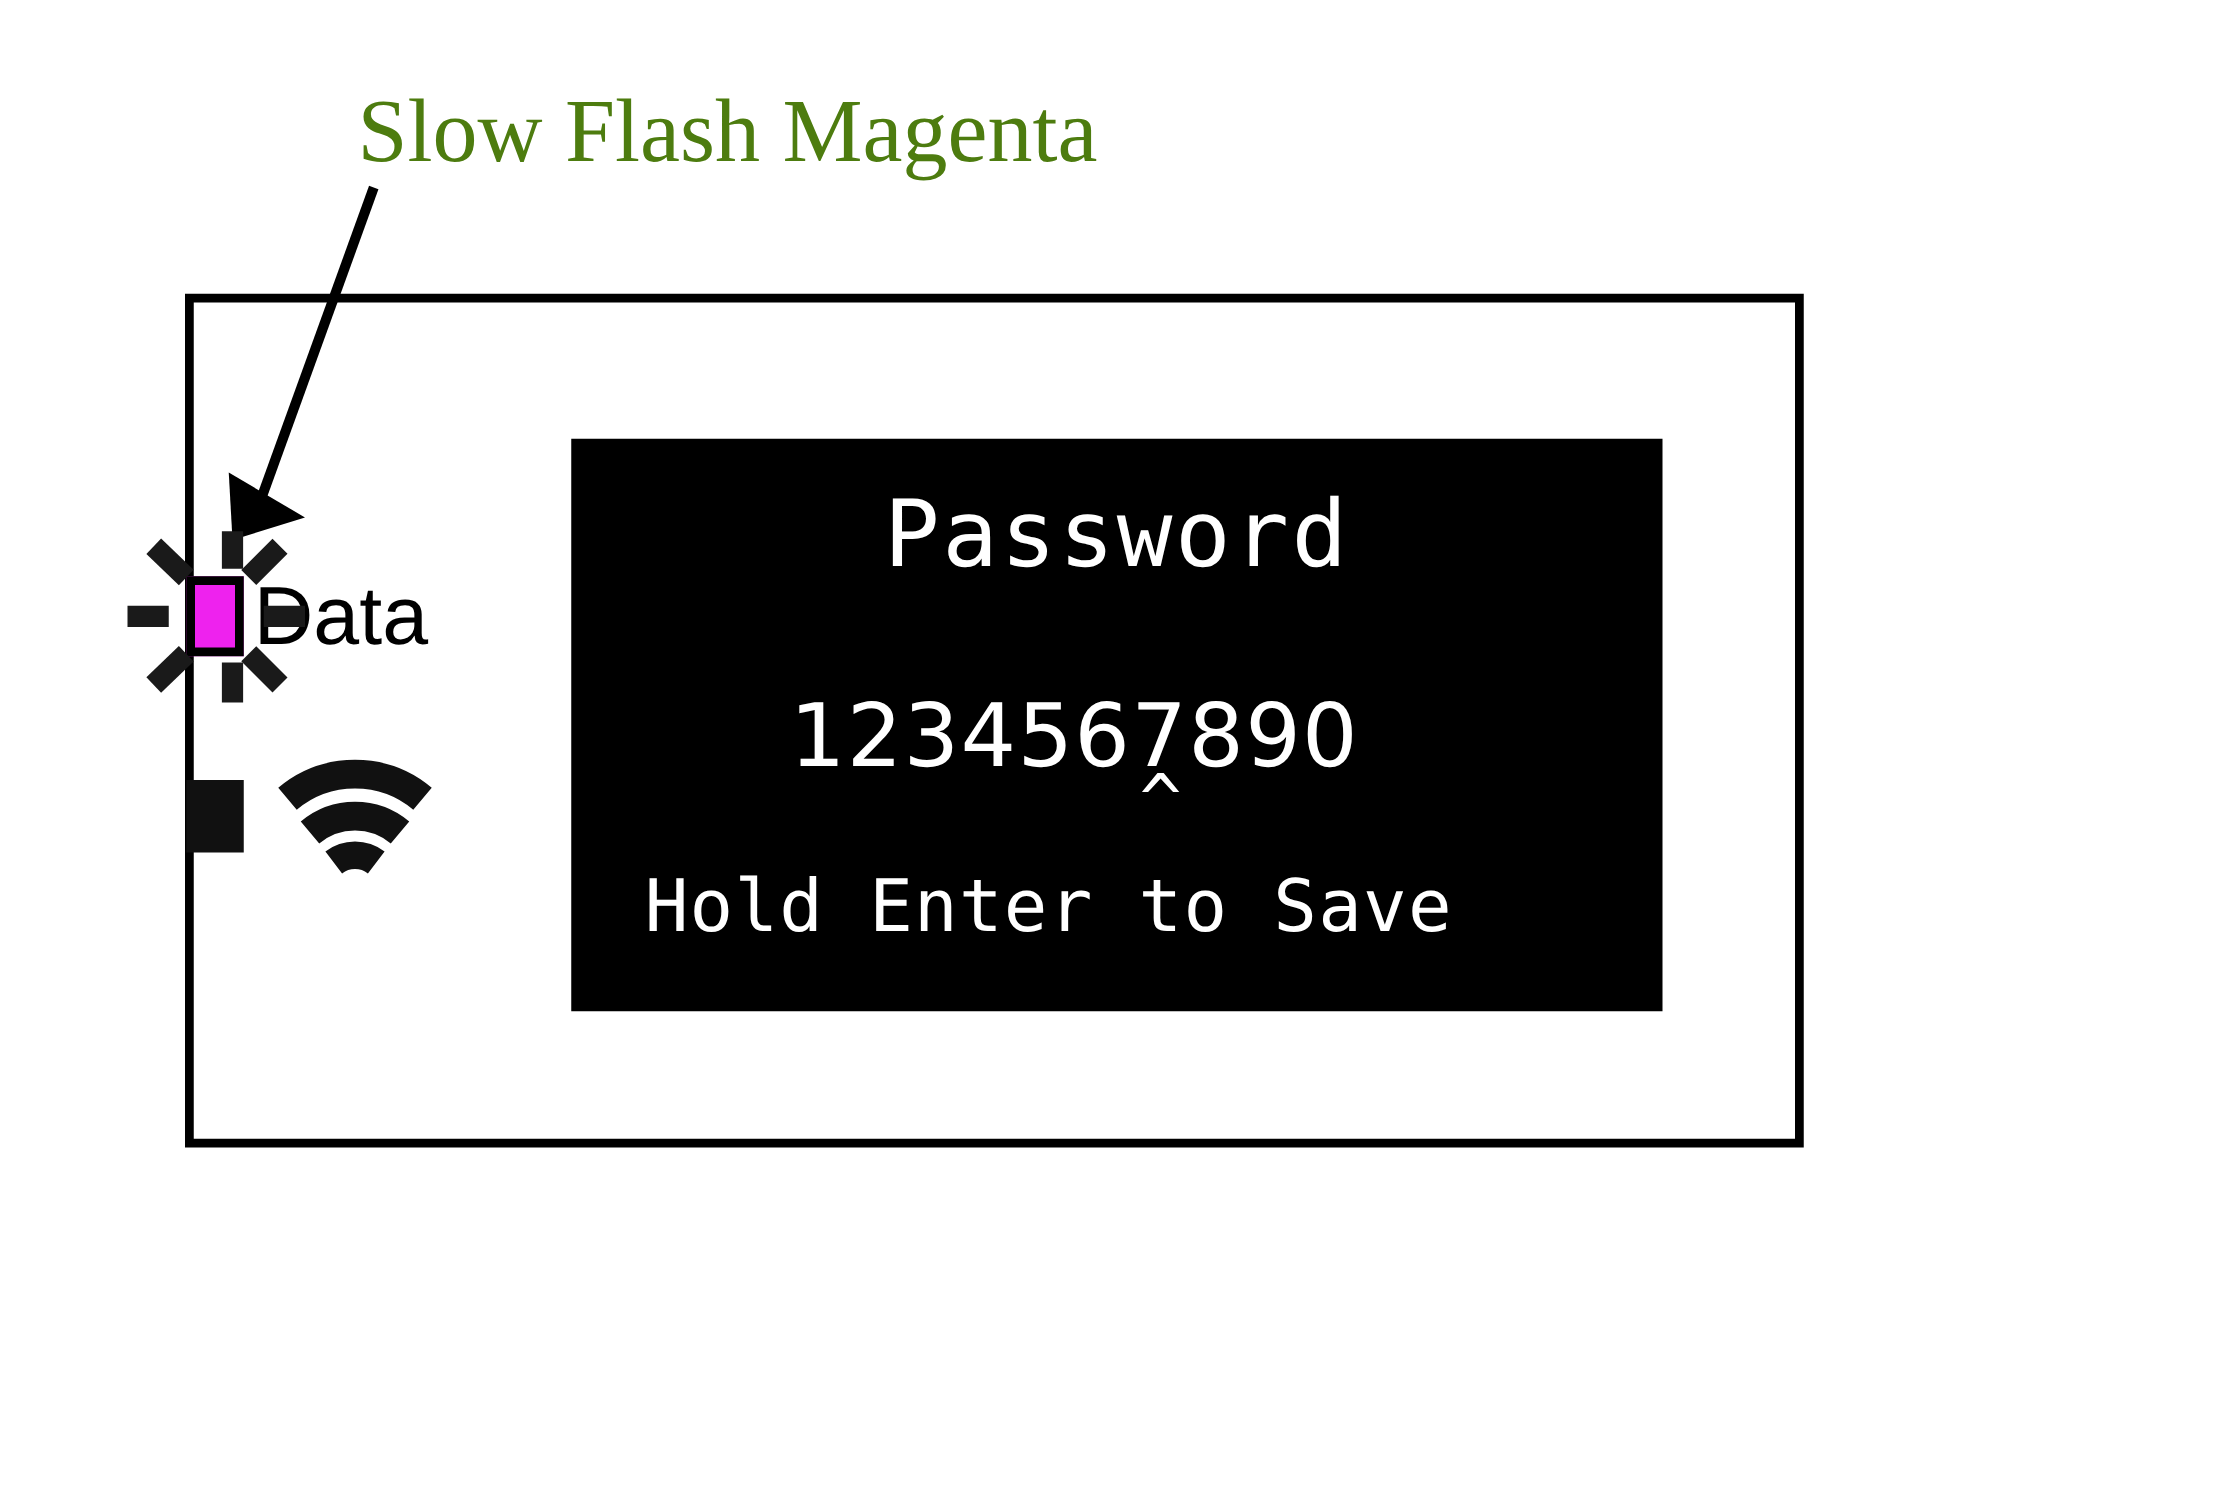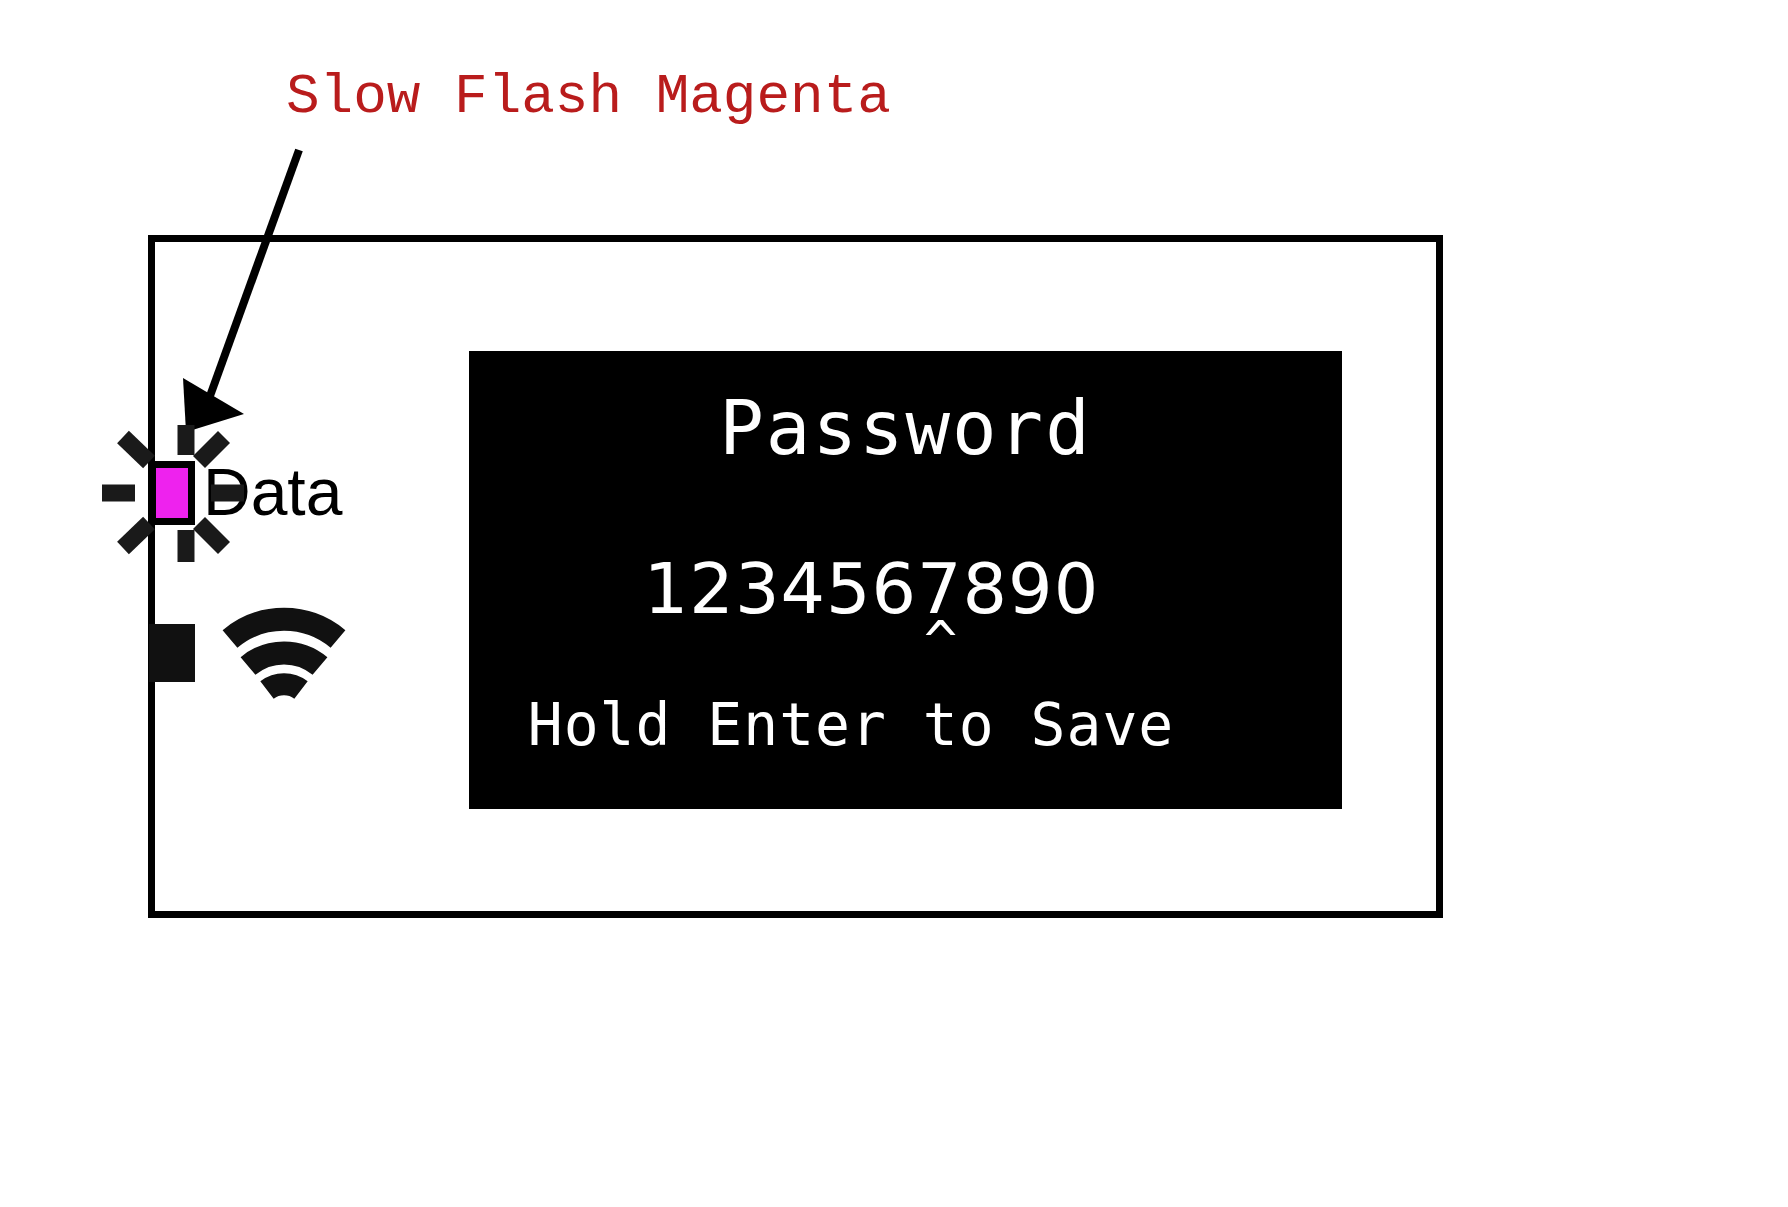--- a/index.html
+++ b/index.html
@@ -7,22 +7,22 @@
   body{
     width:1788px;height:1207px;position:relative;overflow:hidden;
     font-family:"Liberation Sans","DejaVu Sans",sans-serif;
     -webkit-font-smoothing:antialiased;
   }
   #stage{position:absolute;left:0;top:0;width:1788px;height:1207px;}
 
   
   .callout-label{
     position:absolute;left:286px;top:68px;
-    font-family:Liberation Mono, monospace;
-    font-size:56px;line-height:1.05;color:#b91c1c;
+    font-family:Liberation Serif, serif;
+    font-size:72px;line-height:1.05;color:#4d7c0f;
     white-space:nowrap;letter-spacing:0px;
   }
 
   
   .svgover{position:absolute;left:0;top:0;width:1788px;height:1207px;pointer-events:none;}
   .svgover *{pointer-events:auto;}
 
   
   .device-body{
     position:absolute;left:148px;top:235px;width:1295px;height:683px;
@@ -42,21 +42,21 @@
   
   .led-label{
     position:absolute;left:203px;top:459px;
     font-family:"Liberation Sans","DejaVu Sans",sans-serif;
     font-size:66px;line-height:1;color:#000000;white-space:nowrap;
   }
 
   
   .lcd{
     position:absolute;left:457px;top:351px;width:873px;height:458px;
-    background:#000000;overflow:hidden;margin-left:12px;
+    background:#000000;overflow:hidden;
   }
   .lcd-title{
     position:absolute;left:0;top:40px;width:873px;text-align:center;
     font-family:"DejaVu Sans Mono","Liberation Mono",monospace;
     font-size:74px;line-height:1;color:#ffffff;letter-spacing:2px;
   }
   .lcd-value{
     position:absolute;left:0;top:203px;width:873px;text-align:center;
     font-family:"DejaVu Sans","Liberation Sans",sans-serif;
     font-size:70px;line-height:1;color:#ffffff;letter-spacing:1px;

